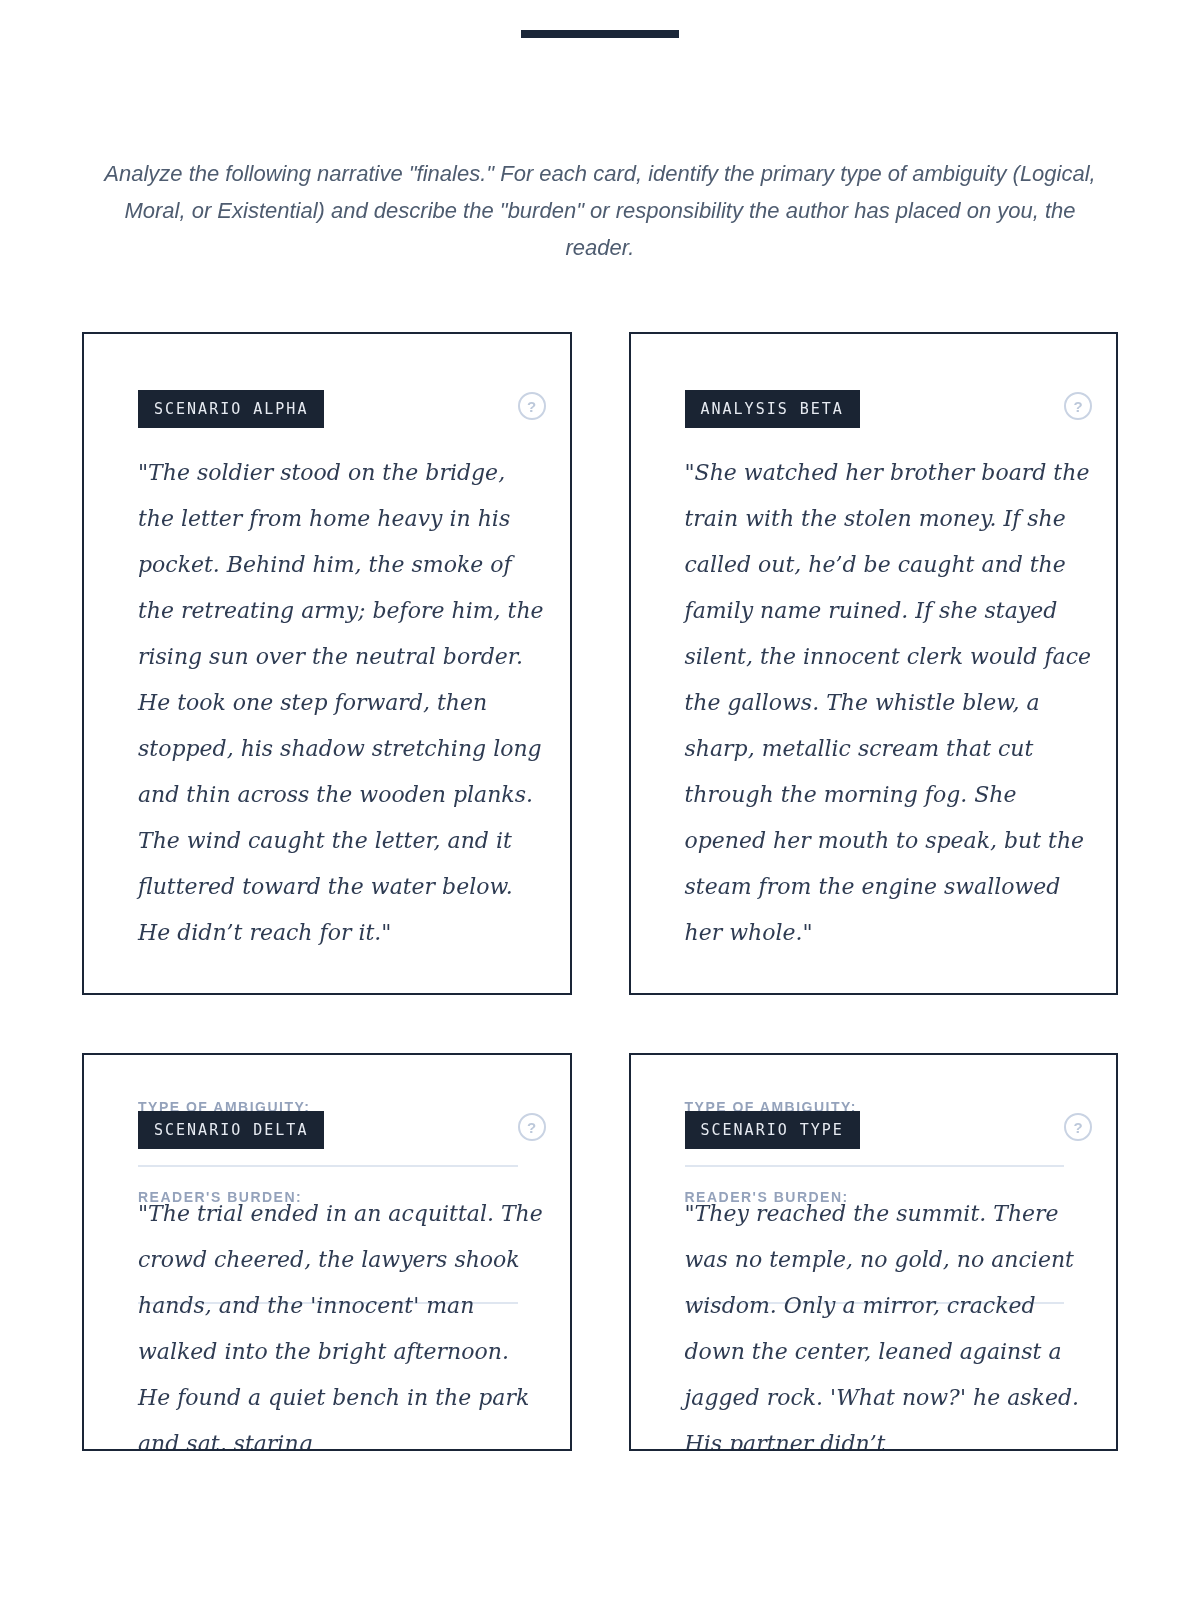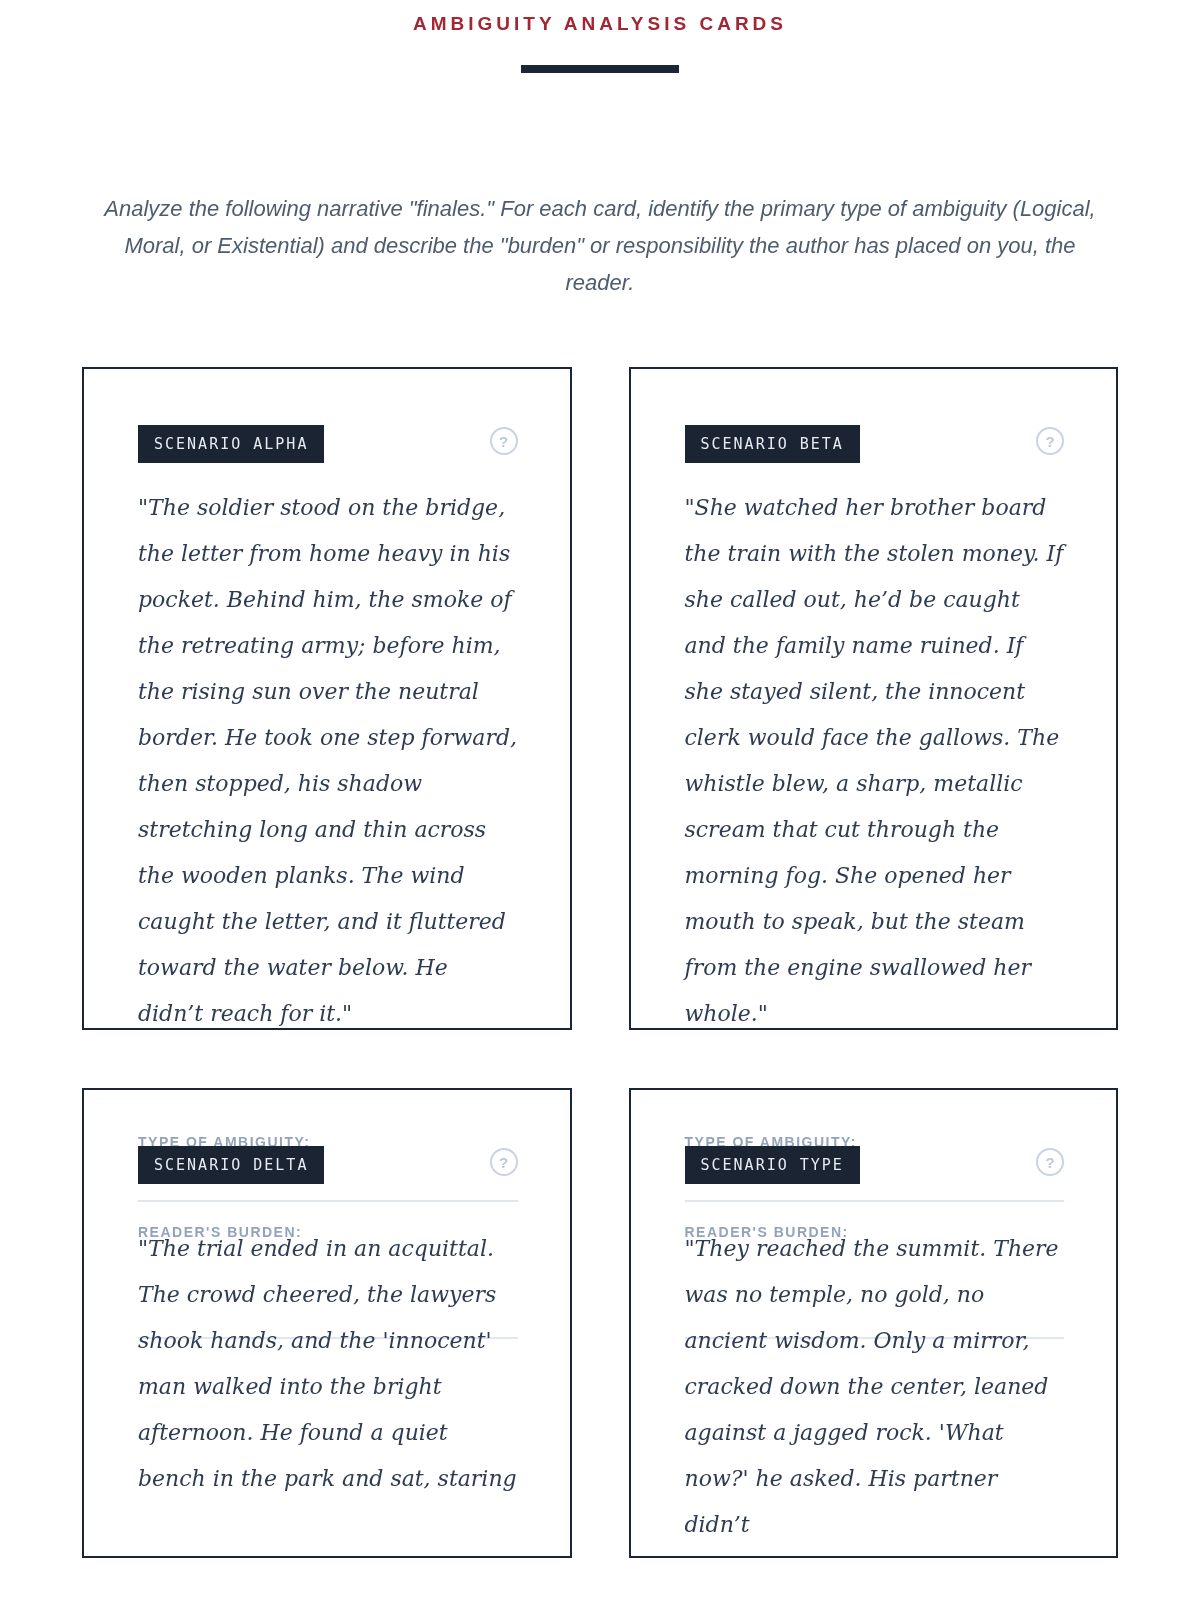--- a/index.html
+++ b/index.html
@@ -56,27 +56,27 @@
     margin: 66px auto 0;
     display: grid;
     grid-template-columns: 1fr 1fr;
     column-gap: 57px;
     row-gap: 58px;
     align-items: start;
   }
   .scenario-card {
     box-sizing: border-box;
     border: 2px solid #1a2537;
-    padding: 56px 52px 0 54px;
+    padding: 56px 24px 0 54px;
     overflow: hidden;
     position: relative;
     background: transparent;
   }
   .scenario-card.tall  { height: 663px; }
-  .scenario-card.short { height: 470px; }
+  .scenario-card.short { height: 398px; }
 
   .card-head {
     display: flex;
     justify-content: space-between;
     align-items: flex-start;
     position: relative;
     z-index: 2;
   }
   .scenario-badge {
     background: #1a2433;
@@ -136,39 +136,38 @@
     height: 0;
     border-top: 2px solid #dfe6f0;
   }
   .answer-line.first  { top: 110px; }
   .answer-line.second { top: 247px; }
 </style>
 </head>
 <body>
 
 <header class="page-header">
-  <div class="page-subtitle">AMBIGUITY ANALYSIS CARDS</div>
   <div class="title-divider"></div>
 </header>
 
 <p class="instructions">Analyze the following narrative "finales." For each card, identify the primary type of ambiguity (Logical, Moral, or Existential) and describe the "burden" or responsibility the author has placed on you, the reader.</p>
 
 <main class="cards-grid">
 
   <section class="scenario-card tall">
     <div class="card-head">
       <span class="scenario-badge">SCENARIO ALPHA</span>
       <span class="help-icon">?</span>
     </div>
     <p class="quote-text">"The soldier stood on the bridge, the letter from home heavy in his pocket. Behind him, the smoke of the retreating army; before him, the rising sun over the neutral border. He took one step forward, then stopped, his shadow stretching long and thin across the wooden planks. The wind caught the letter, and it fluttered toward the water below. He didn’t reach for it."</p>
   </section>
 
   <section class="scenario-card tall">
     <div class="card-head">
-      <span class="scenario-badge">SCENARIO BETA</span>
+      <span class="scenario-badge">ANALYSIS BETA</span>
       <span class="help-icon">?</span>
     </div>
     <p class="quote-text">"She watched her brother board the train with the stolen money. If she called out, he’d be caught and the family name ruined. If she stayed silent, the innocent clerk would face the gallows. The whistle blew, a sharp, metallic scream that cut through the morning fog. She opened her mouth to speak, but the steam from the engine swallowed her whole."</p>
   </section>
 
   <section class="scenario-card short">
     <span class="overlay-label type">TYPE OF AMBIGUITY:</span>
     <span class="answer-line first"></span>
     <span class="overlay-label burden">READER'S BURDEN:</span>
     <span class="answer-line second"></span>

